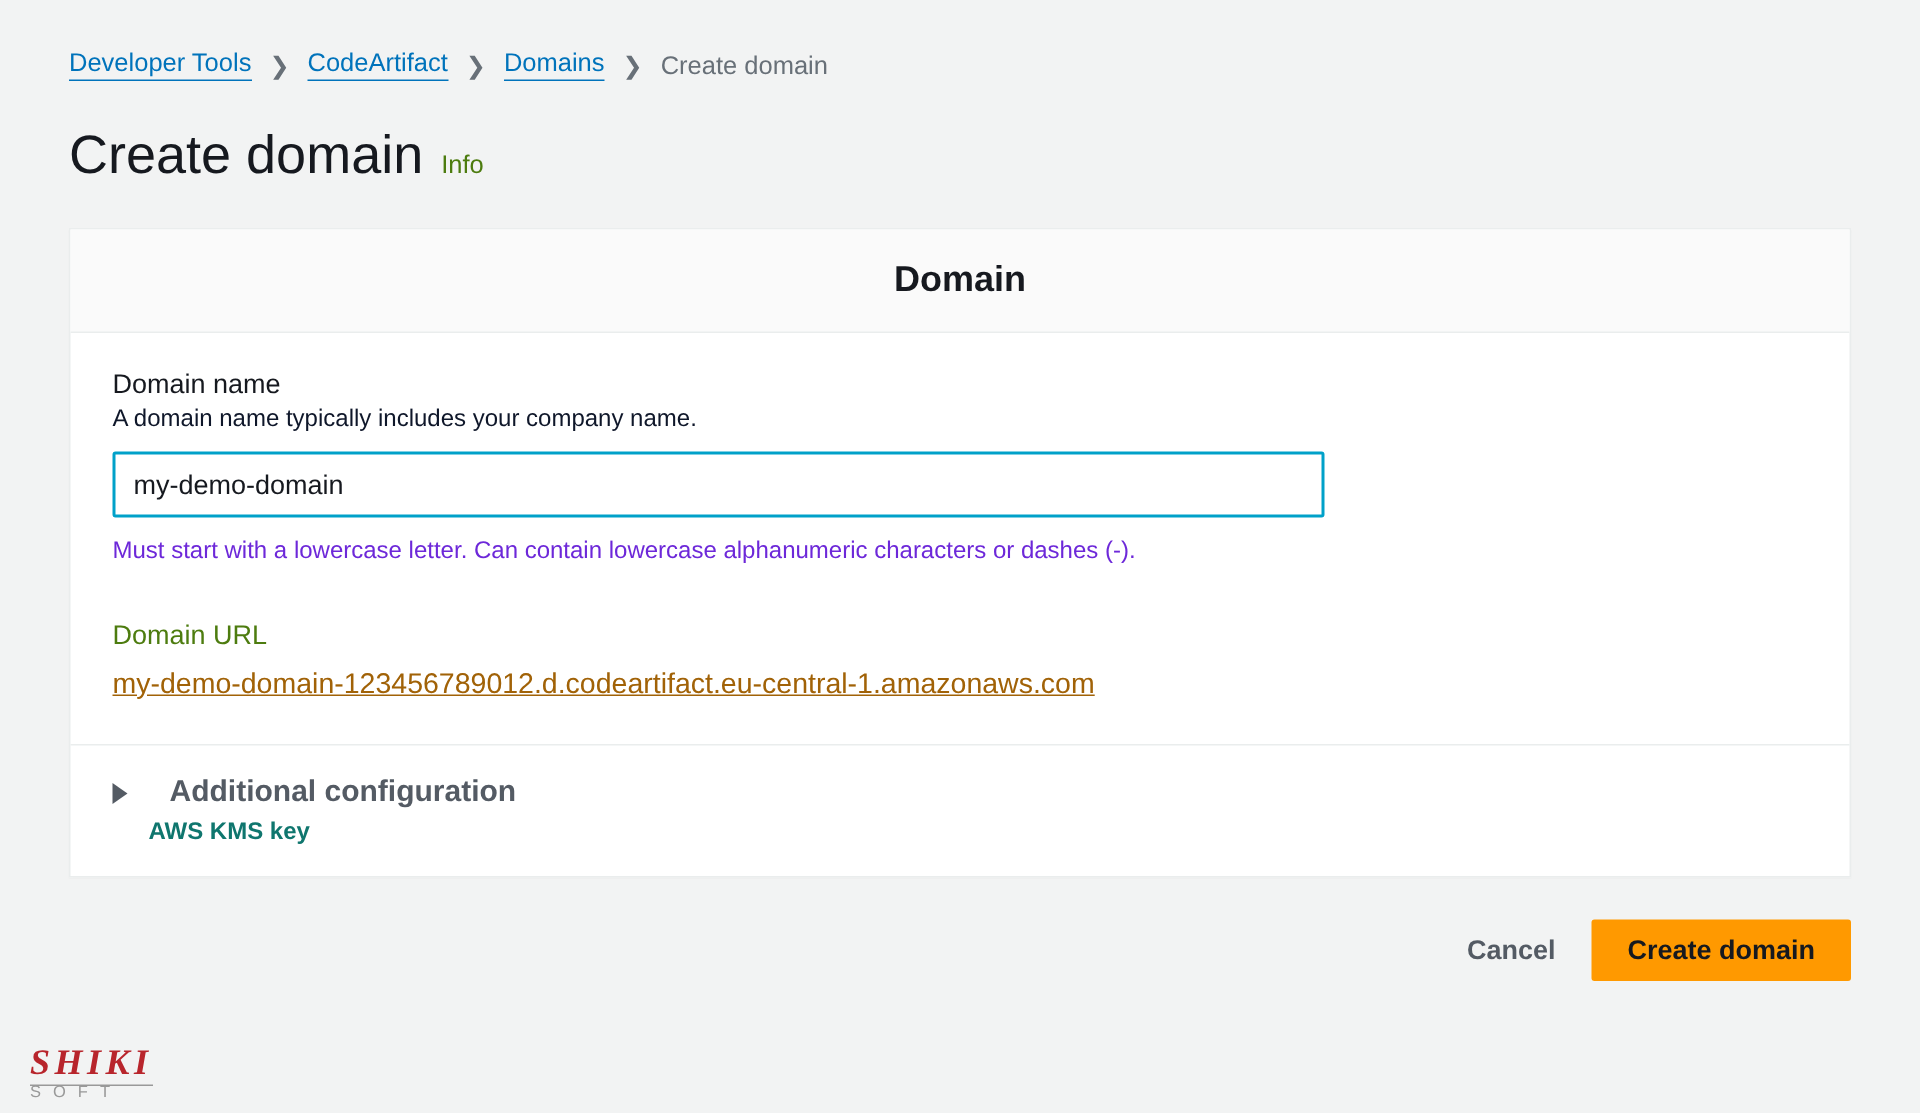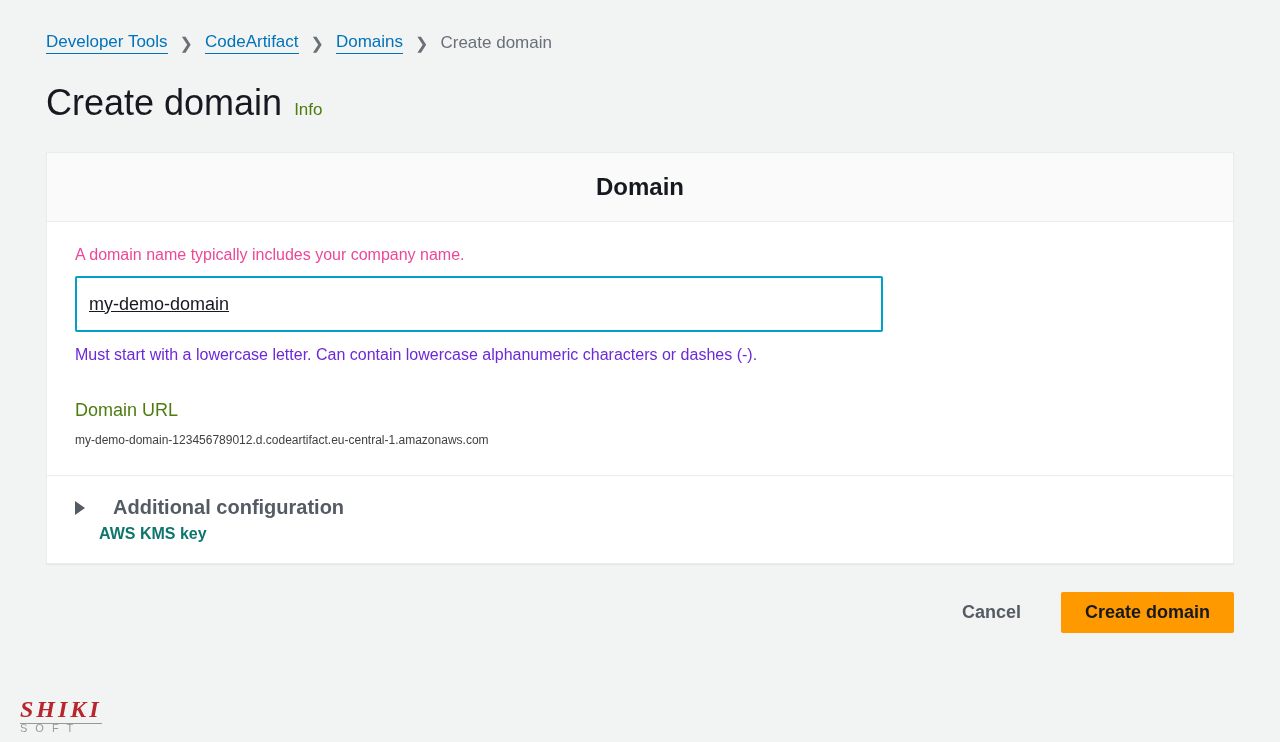--- a/index.html
+++ b/index.html
@@ -13,21 +13,21 @@
       color: #16191f;
       width: 1280px;
       height: 742px;
       position: relative;
     }
     .container {
       padding: 20px 46px;
     }
     .breadcrumb {
       display: flex;
-      align-items: center;
+      align-items: flex-end;
       gap: 12px;
       font-size: 17px;
       margin-bottom: 28px;
       margin-top: 12px;
     }
     .breadcrumb a {
       color: #0073bb;
       text-decoration: none;
       border-bottom: 1px solid #0073bb;
       padding-bottom: 1px;
@@ -75,51 +75,51 @@
     .panel-body {
       padding: 24px 28px 28px 28px;
     }
     .field-label {
       font-size: 18px;
       color: #16191f;
       margin-bottom: 4px;
     }
     .field-description {
       font-size: 16px;
-      color: #ec4899;
+      color: #0f172a;
       margin-bottom: 12px;
     }
     .text-input {
       width: 808px;
-      height: 56px;
+      height: 44px;
       padding: 8px 12px;
       font-size: 18px;
       border: 2px solid #00a1c9;
       border-radius: 2px;
       outline: none;
       color: #16191f;
       font-family: inherit;
-      text-decoration: underline;
     }
     .field-constraint {
       font-size: 16px;
       color: #6d28d9;
       margin-top: 14px;
     }
     .url-section {
       margin-top: 36px;
     }
     .url-label {
       font-size: 18px;
       color: #4d7c0f;
       margin-bottom: 12px;
     }
     .url-value {
-      font-size: 12px;
-      color: #404040;
+      font-size: 19px;
+      color: #a16207;
+      text-decoration: underline;
     }
     .expandable-section {
       border-top: 1px solid #eaeded;
       padding: 20px 28px;
     }
     .expandable-header {
       display: flex;
       align-items: center;
       gap: 28px;
       cursor: pointer;
@@ -139,21 +139,21 @@
     .expandable-subtitle {
       font-size: 16px;
       font-weight: 700;
       color: #0f766e;
       margin-left: 24px;
       margin-top: 6px;
     }
     .button-row {
       display: flex;
       justify-content: flex-end;
-      gap: 16px;
+      gap: 0;
       margin-top: 28px;
     }
     .btn {
       padding: 10px 24px;
       font-size: 18px;
       font-weight: 700;
       border: none;
       cursor: pointer;
       border-radius: 2px;
       font-family: inherit;
@@ -208,20 +208,21 @@
     <h1 class="page-title">Create domain</h1>
     <a href="#" class="info-link">Info</a>
   </div>
 
   <div class="panel">
     <div class="panel-header">
       <h2>Domain</h2>
     </div>
     <div class="panel-body">
       <div>
+        <div class="field-label">Domain name</div>
         <div class="field-description">A domain name typically includes your company name.</div>
         <input type="text" class="text-input" value="my-demo-domain" style="">
         <div class="field-constraint">Must start with a lowercase letter. Can contain lowercase alphanumeric characters or dashes (-).</div>
       </div>
 
       <div class="url-section">
         <div class="url-label">Domain URL</div>
         <div class="url-value">my-demo-domain-123456789012.d.codeartifact.eu-central-1.amazonaws.com</div>
       </div>
     </div>

